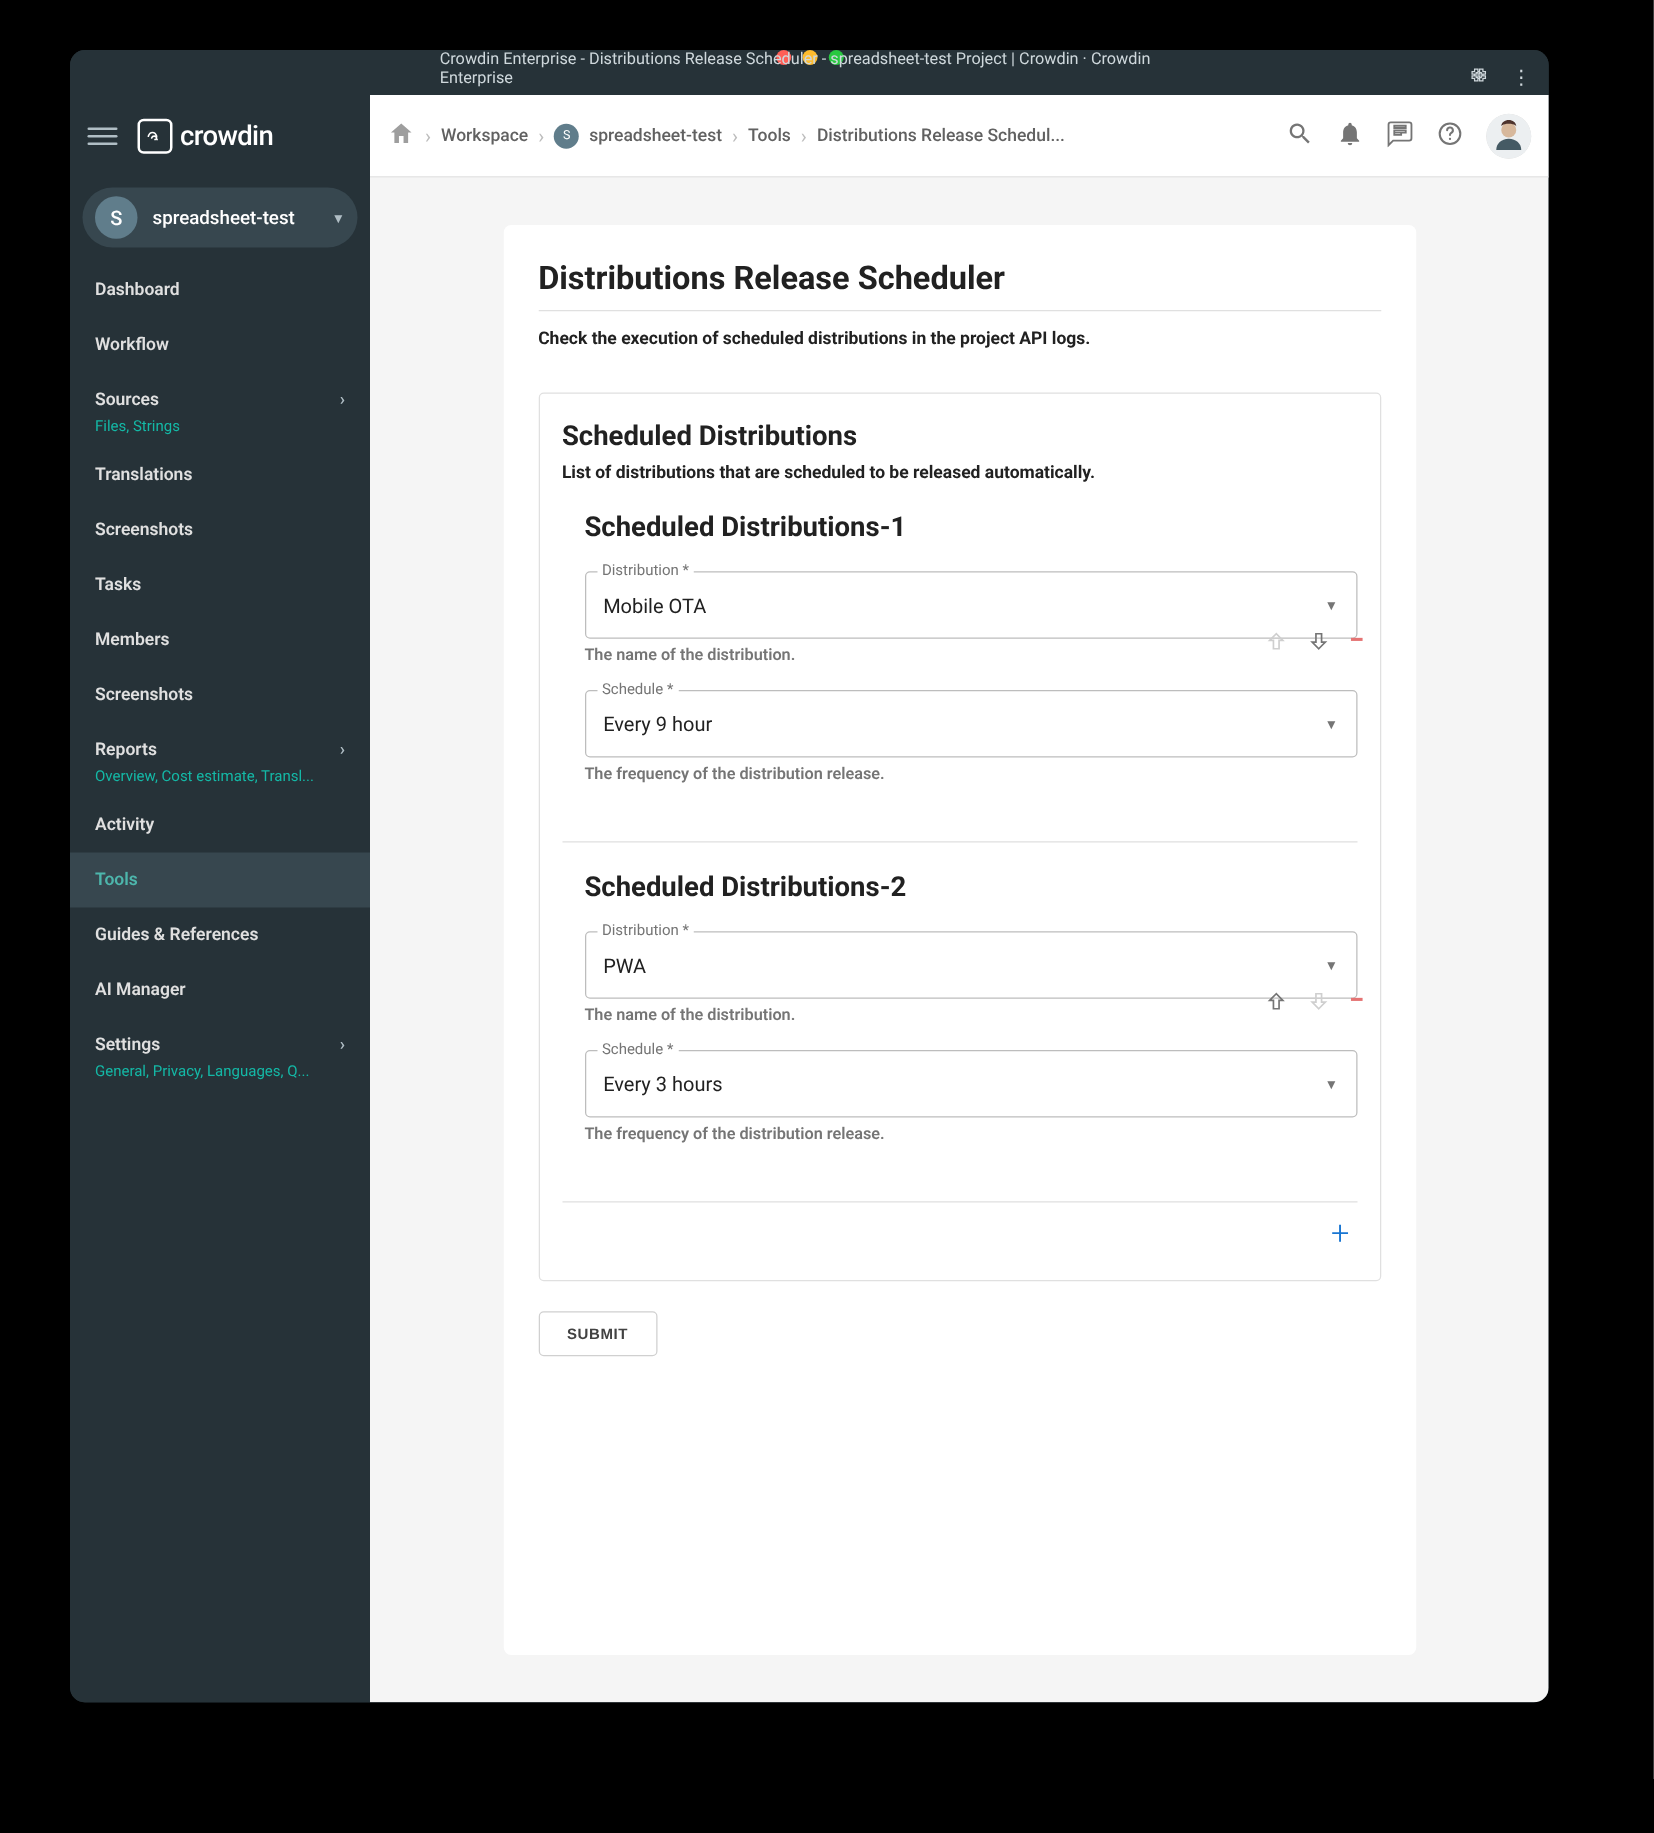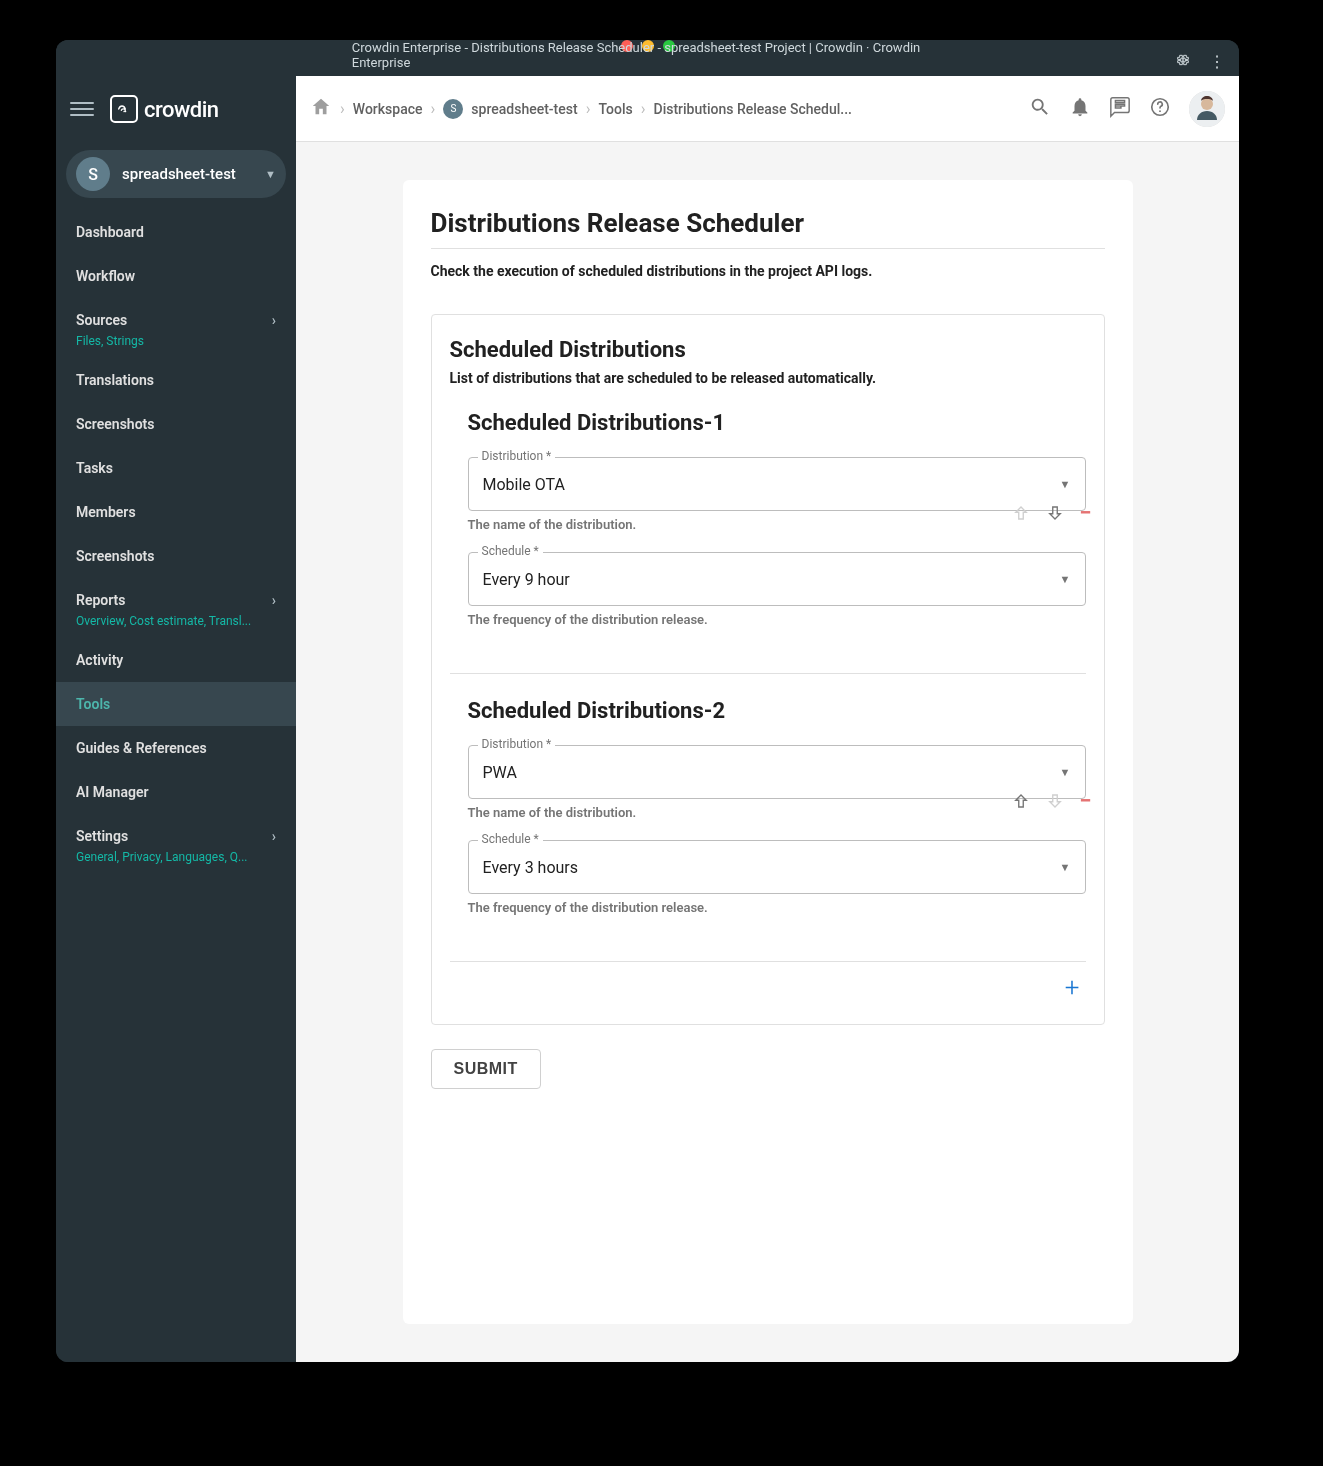--- a/index.html
+++ b/index.html
@@ -283,21 +283,21 @@
 .ic-disabled svg { fill: #cfcfcf; stroke: #cfcfcf; }
 .ic-enabled svg { fill: #757575; stroke: #757575; }
 .ic-remove { color: #e57373; font-size: 22px; font-weight: 700; }
 .add-row { display: flex; justify-content: flex-end; padding-right: 6px; margin-top: 10px;}
 .add-btn { color: #1976d2; font-size: 26px; font-weight: 300; cursor: pointer; }
 .submit-btn {
   border: 1px solid #d0d0d0;
   background: #fff;
   border-radius: 4px;
   padding: 10px 22px;
-  font-size: 16px;
+  font-size: 12px;
   font-weight: 700;
   color: #424242;
   letter-spacing: 0.5px;
   cursor: pointer;
 }
 </style>
 </head>
 <body>
 
 <div class="window">

